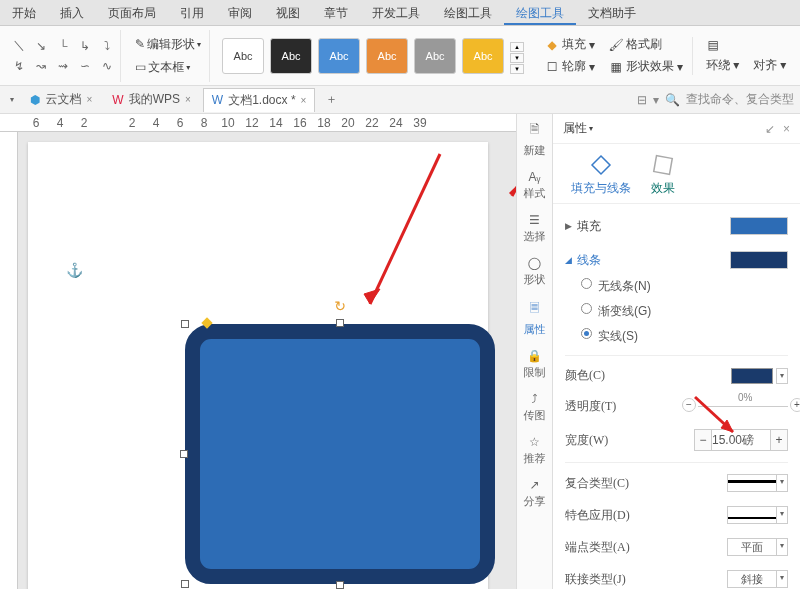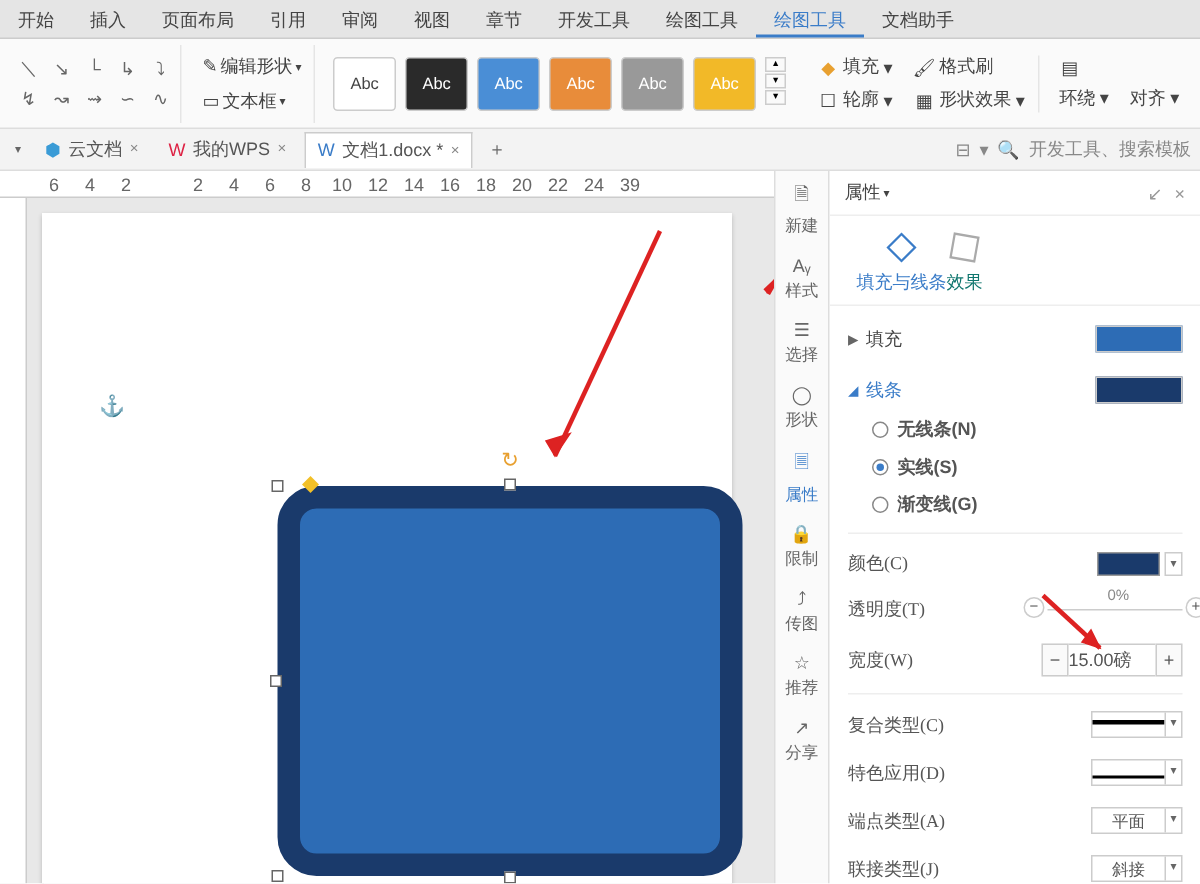--- a/index.html
+++ b/index.html
@@ -6,21 +6,21 @@
 body { background: #fff; width: 800px; height: 589px; overflow: hidden; position: relative; }
 .tabs { display: flex; background: #e5e5e5; border-bottom: 1px solid #ccc; height: 26px; }
 .tab { padding: 5px 12px; color: #444; cursor: pointer; position: relative; }
 .tab.active { color: #3a7cc8; border-bottom: 2px solid #3a7cc8; }
 .ribbon { display: flex; background: #fafafa; border-bottom: 1px solid #ddd; height: 60px; padding: 4px 6px; align-items: center; gap: 6px; }
 .tool-group { display: flex; flex-direction: column; gap: 2px; padding: 0 4px; border-right: 1px solid #e5e5e5; height: 52px; justify-content: center; }
 .tool-row { display: flex; gap: 4px; }
 .tool-icon { width: 18px; height: 18px; display: flex; align-items: center; justify-content: center; color: #666; }
 .dd-btn { display: flex; align-items: center; gap: 2px; padding: 2px 4px; color: #444; cursor: pointer; }
 .dd-btn .caret { font-size: 8px; }
-.style-gallery { display: flex; gap: 6px; align-items: flex-start; padding: 0 6px; }
+.style-gallery { display: flex; gap: 6px; align-items: flex-end; padding: 0 6px; }
 .style-swatch { width: 42px; height: 36px; border-radius: 3px; display: flex; align-items: center; justify-content: center; font-size: 11px; border: 1px solid #ccc; cursor: pointer; }
 .sw-white { background: #fff; color: #444; }
 .sw-black { background: #2a2a2a; color: #fff; }
 .sw-blue { background: #4a8ed6; color: #fff; }
 .sw-orange { background: #e88c3a; color: #fff; }
 .sw-gray { background: #999; color: #fff; }
 .sw-gold { background: #f2b928; color: #fff; }
 .gallery-arrows { display: flex; flex-direction: column; gap: 1px; }
 .gallery-arrows div { width: 14px; height: 10px; border: 1px solid #ccc; font-size: 7px; text-align: center; line-height: 8px; cursor: pointer; }
 .right-tools { display: flex; flex-direction: column; gap: 3px; padding-left: 6px; }
@@ -53,35 +53,35 @@
 .yellow-diamond { position: absolute; left: 18px; top: -5px; width: 8px; height: 8px; background: #f2c028; transform: rotate(45deg); }
 .arrow-red { position: absolute; stroke: #d22; fill: #d22; }
 .side-strip { width: 36px; background: #fafafa; border-left: 1px solid #ddd; display: flex; flex-direction: column; align-items: center; padding-top: 6px; gap: 12px; }
 .strip-item { display: flex; flex-direction: column; align-items: center; gap: 2px; cursor: pointer; color: #666; }
 .strip-item .lbl { font-size: 11px; }
 .strip-item.active { color: #3a7cc8; }
 .prop-panel { width: 248px; background: #fff; border-left: 1px solid #ddd; display: flex; flex-direction: column; }
 .prop-header { display: flex; align-items: center; padding: 6px 10px; border-bottom: 1px solid #eee; color: #444; }
 .prop-header .caret { font-size: 8px; margin-left: 2px; }
 .prop-header .winbtns { margin-left: auto; display: flex; gap: 8px; color: #999; font-size: 10px; }
-.prop-tabs { display: flex; padding: 10px 18px 6px; border-bottom: 1px solid #eee; }
+.prop-tabs { display: flex; gap: 20px; padding: 10px 18px 6px; border-bottom: 1px solid #eee; }
 .prop-tab { display: flex; flex-direction: column; align-items: center; gap: 4px; cursor: pointer; color: #0f766e; }
 .prop-tab.active { color: #3a7cc8; }
 .prop-tab .ic { width: 22px; height: 22px; display: flex; align-items: center; justify-content: center; }
 .prop-body { flex: 1; overflow-y: auto; padding: 8px 12px; }
 .sect { margin-bottom: 6px; }
 .sect-head { display: flex; align-items: center; padding: 5px 0; cursor: pointer; color: #444; }
 .sect-head .tri { font-size: 9px; margin-right: 5px; color: #666; }
 .sect-head.open .tri { color: #3a7cc8; }
 .sect-head.open .ttl { color: #3a7cc8; }
 .swatch-big { width: 58px; height: 18px; border: 1px solid #ccc; margin-left: auto; }
 .sw-fill { background: #2d6cb5; }
 .sw-line { background: #1a3a6b; }
 .radio-list { padding: 4px 0 4px 16px; display: flex; flex-direction: column; gap: 8px; }
-.radio-row { display: flex; align-items: center; gap: 6px; color: #555; cursor: pointer; font-weight: bold; }
+.radio-row { display: flex; gap: 6px; color: #555; cursor: pointer; }
 .radio { width: 11px; height: 11px; border: 1px solid #888; border-radius: 50%; display: inline-flex; align-items: center; justify-content: center; }
 .radio.sel::after { content: ""; width: 5px; height: 5px; background: #3a7cc8; border-radius: 50%; }
 .prop-row { display: flex; align-items: center; padding: 7px 0; color: #555; }
 .prop-row .lbl { flex: 0 0 auto; font-family: Liberation Serif, serif; }
 .prop-row .ctrl { margin-left: auto; display: flex; align-items: center; gap: 3px; }
 .color-pick { width: 42px; height: 16px; border: 1px solid #999; }
 .dd-caret { font-size: 8px; color: #666; padding: 0 3px; border: 1px solid #ccc; height: 16px; line-height: 14px; }
 .spin { display: flex; align-items: center; }
 .spin-btn { width: 18px; height: 22px; border: 1px solid #ccc; text-align: center; line-height: 20px; cursor: pointer; background: #fafafa; }
 .spin-val { width: 58px; height: 22px; border: 1px solid #ccc; border-left: none; border-right: none; line-height: 20px; }
@@ -212,21 +212,21 @@
   <div class="doc-tab active">
       <span style="color:#3a7cc8">W</span>
       <span>文档1.docx *</span>
       <span class="close">×</span>
     </div>
   <span class="plus-tab">＋</span>
   <div class="search-area">
     <span>⊟</span>
     <span>▾</span>
     <span>🔍</span>
-    <span>开发工具、搜索模板</span>
+    <span>查找命令、复合类型</span>
   </div>
 </div>
 
 <div class="main">
   <div class="doc-area">
     <div class="ruler-h">
       <div class="tickwrap">
         <span class="num">6</span>
           <span class="num">4</span>
           <span class="num">2</span>
@@ -354,26 +354,26 @@
             <span class="tri">◢</span>
             <span class="ttl">线条</span>
             <span class="swatch-big sw-line"></span>
           </div>
         <div class="radio-list">
           <div class="radio-row">
               <span class="radio"></span>
               <span>无线条(N)</span>
             </div>
           <div class="radio-row">
+              <span class="radio"></span>
+              <span>渐变线(G)</span>
+            </div>
+          <div class="radio-row">
               <span class="radio sel"></span>
               <span>实线(S)</span>
-            </div>
-          <div class="radio-row">
-              <span class="radio"></span>
-              <span>渐变线(G)</span>
             </div>
         </div>
       </div>
       <hr class="sep">
       <div class="prop-row">
         <span class="lbl">颜色(C)</span>
         <div class="ctrl">
             <span class="color-pick" style="background:#1a3a6b"></span>
             <span class="dd-caret">▾</span>
           </div>

